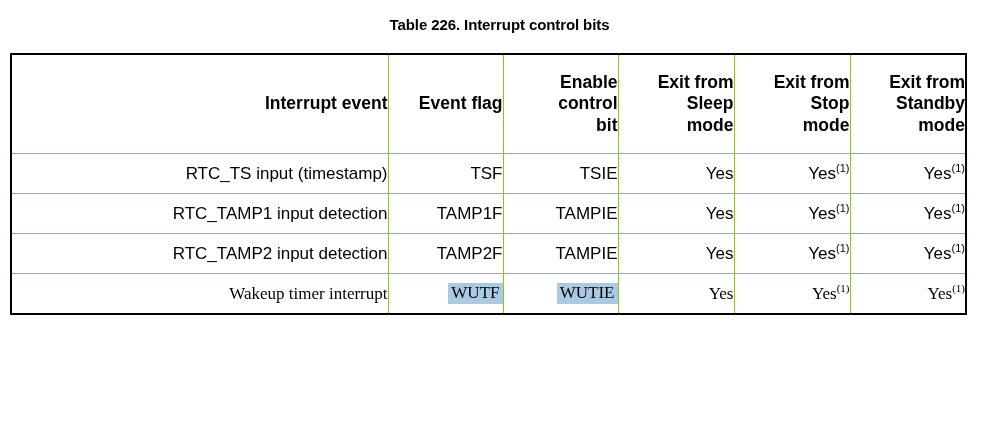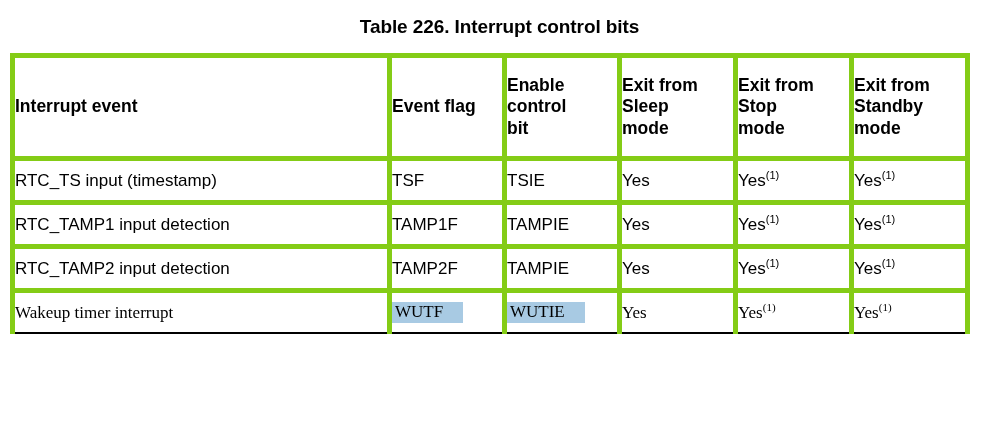--- a/index.html
+++ b/index.html
@@ -19,42 +19,42 @@
     width: 999px;
     height: 442px;
     background: #ffffff;
   }
   .table-title {
     position: absolute;
     left: 0;
     top: 16px;
     width: 999px;
     text-align: center;
-    font-size: 19px;
+    font-size: 15px;
     font-weight: bold;
     letter-spacing: -0.1px;
     color: #000000;
   }
   .table-wrap {
     position: absolute;
     left: 10px;
     top: 53px;
     width: 955px;
   }
   table.datatable {
     border-collapse: collapse;
     width: 955px;
     table-layout: fixed;
     background: #ffffff;
   }
   table.datatable td,
   table.datatable th {
-    border: 5px solid #84cc16;
+    border: 1px solid #84cc16;
     padding: 0;
-    text-align: left;
+    text-align: right;
     vertical-align: middle;
     font-size: 17px;
     color: #000000;
     background: #ffffff;
   }
   table.datatable th {
     font-weight: bold;
     height: 98px;
     line-height: 1.22;
     font-size: 17.5px;
@@ -68,21 +68,21 @@
   tbody td {
     height: 39px;
     font-weight: normal;
   }
   tbody tr:last-child td {
     border-bottom: 2px solid #000000;
     font-family: Liberation Serif, serif;
   }
   .hl {
     background: #a8cae3;
-    padding: 1px 20px 2px 3px;
+    padding: 1px 3px 2px 3px;
     display: inline-block;
     line-height: 1.05;
   }
   sup.fn {
     font-size: 11px;
     vertical-align: super;
     line-height: 0;
   }
   .hdr-line { display: block; }
 </style>

